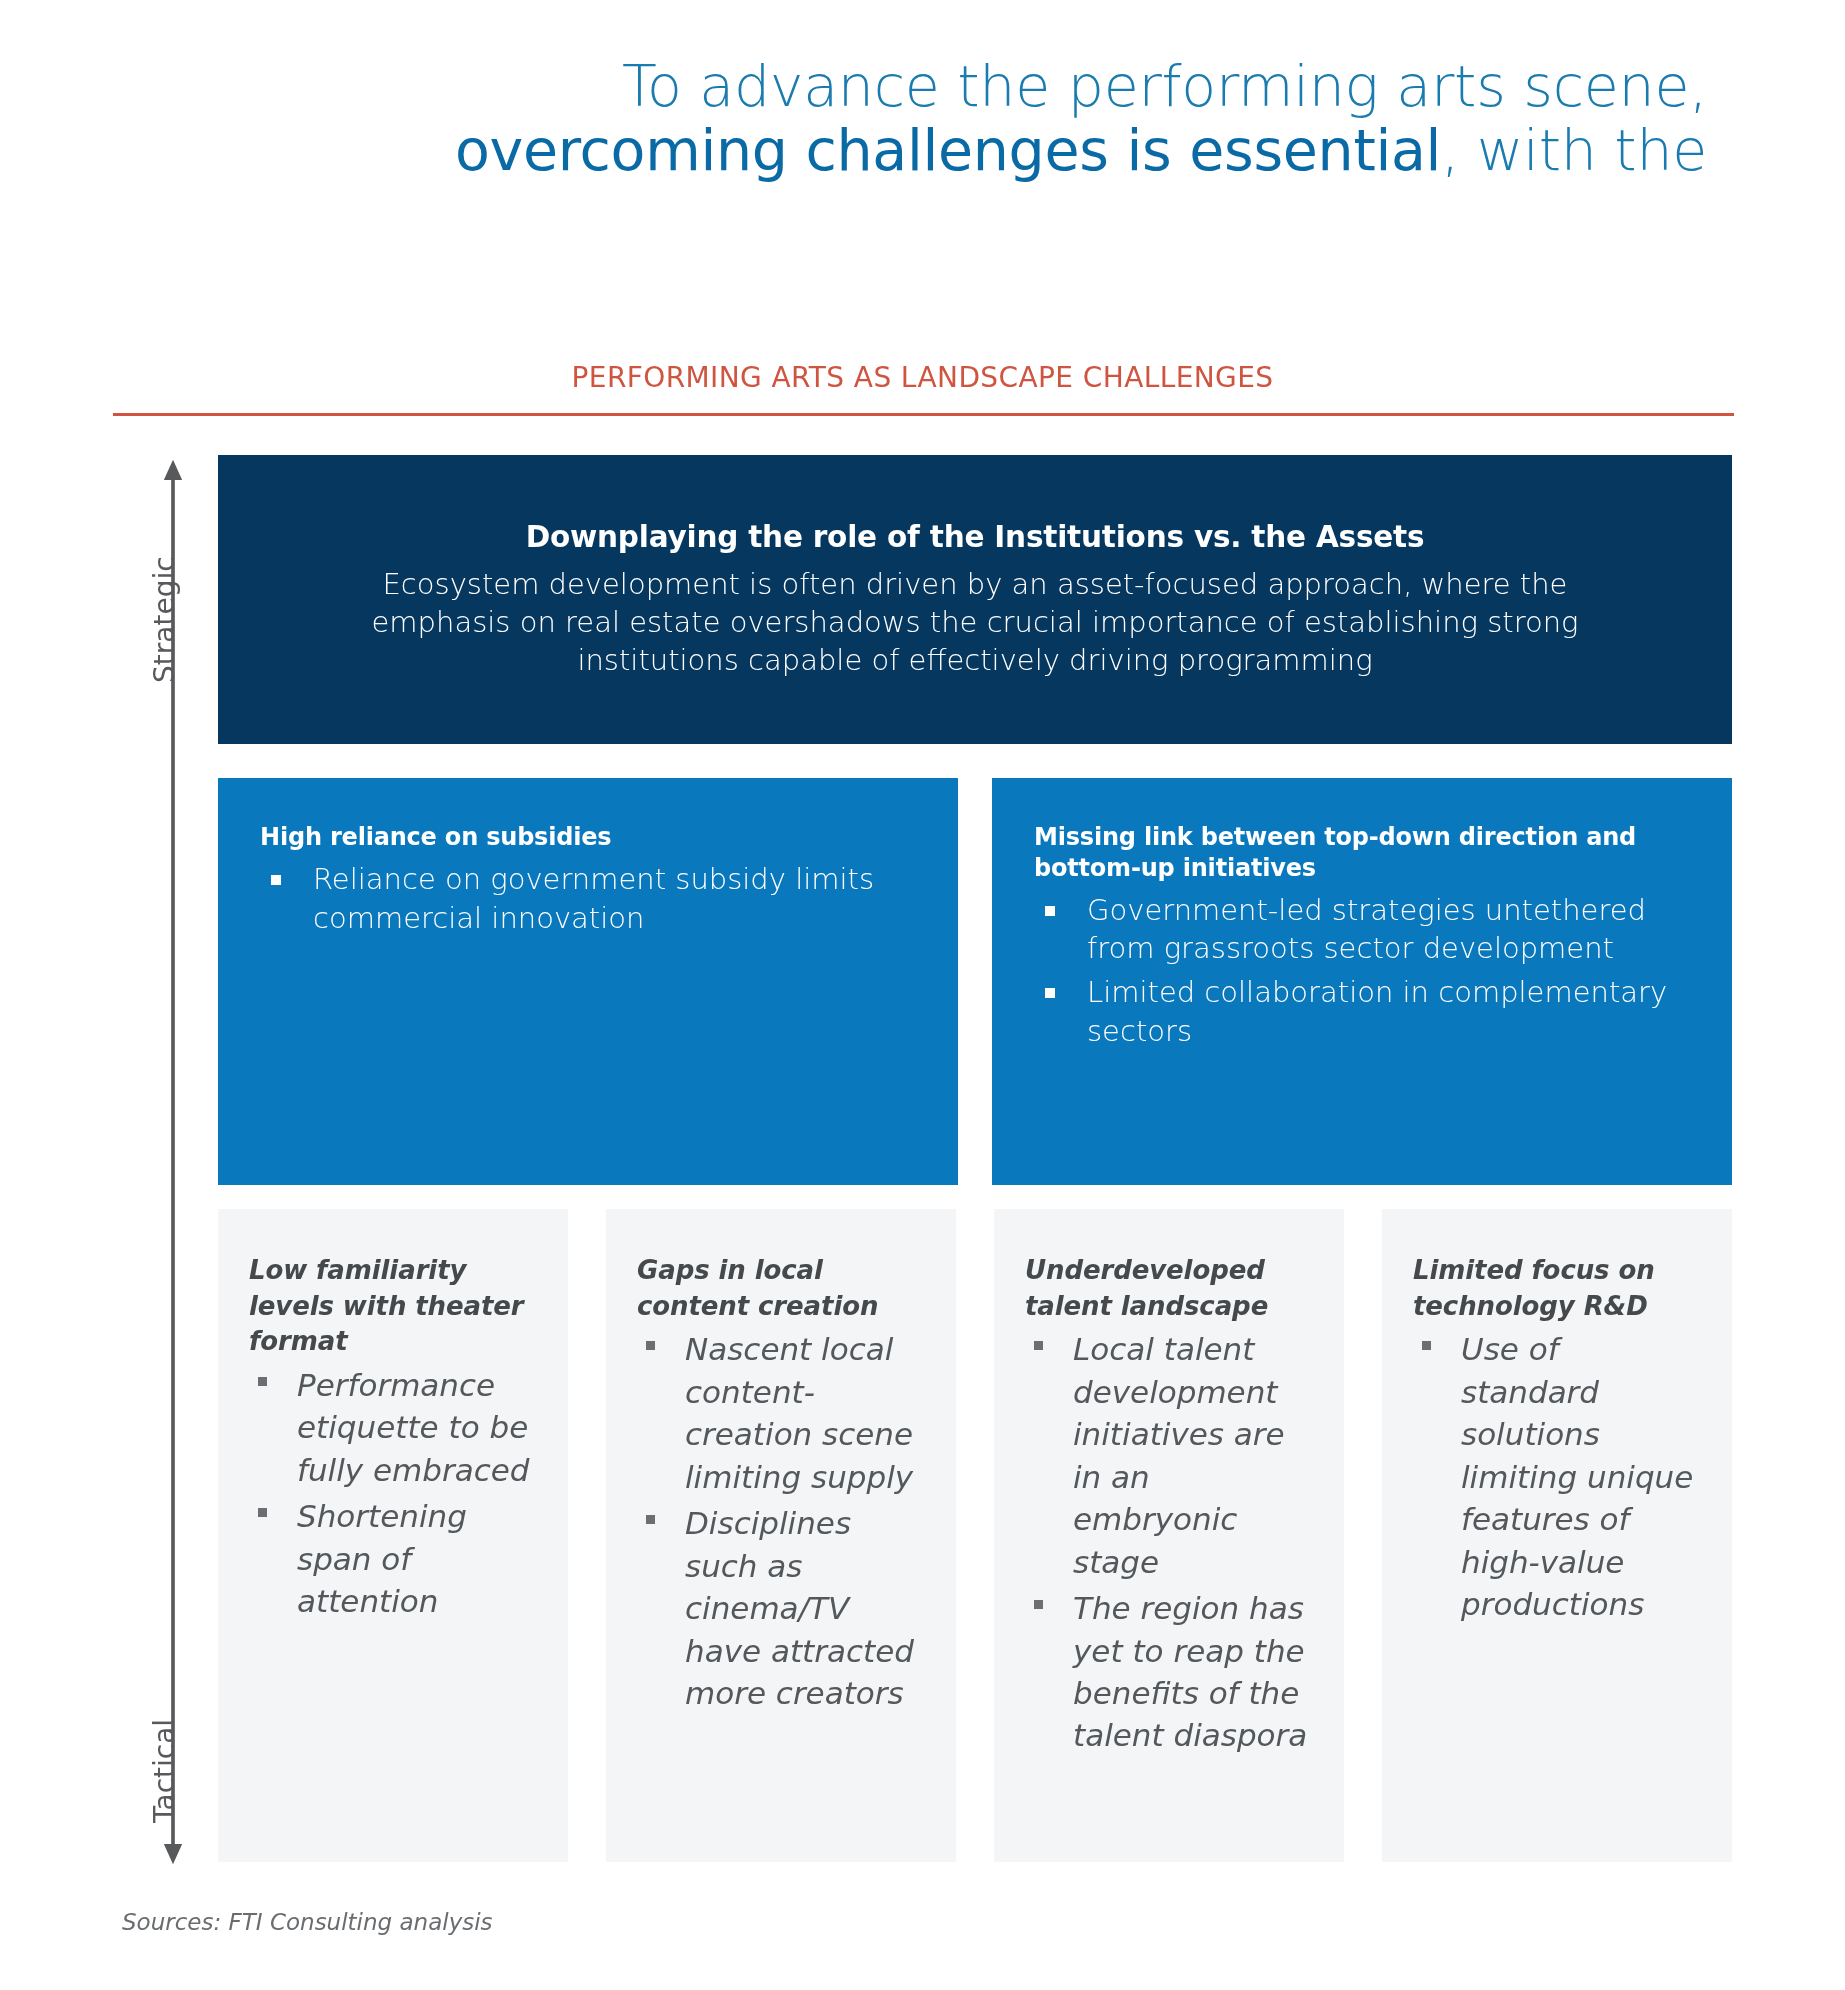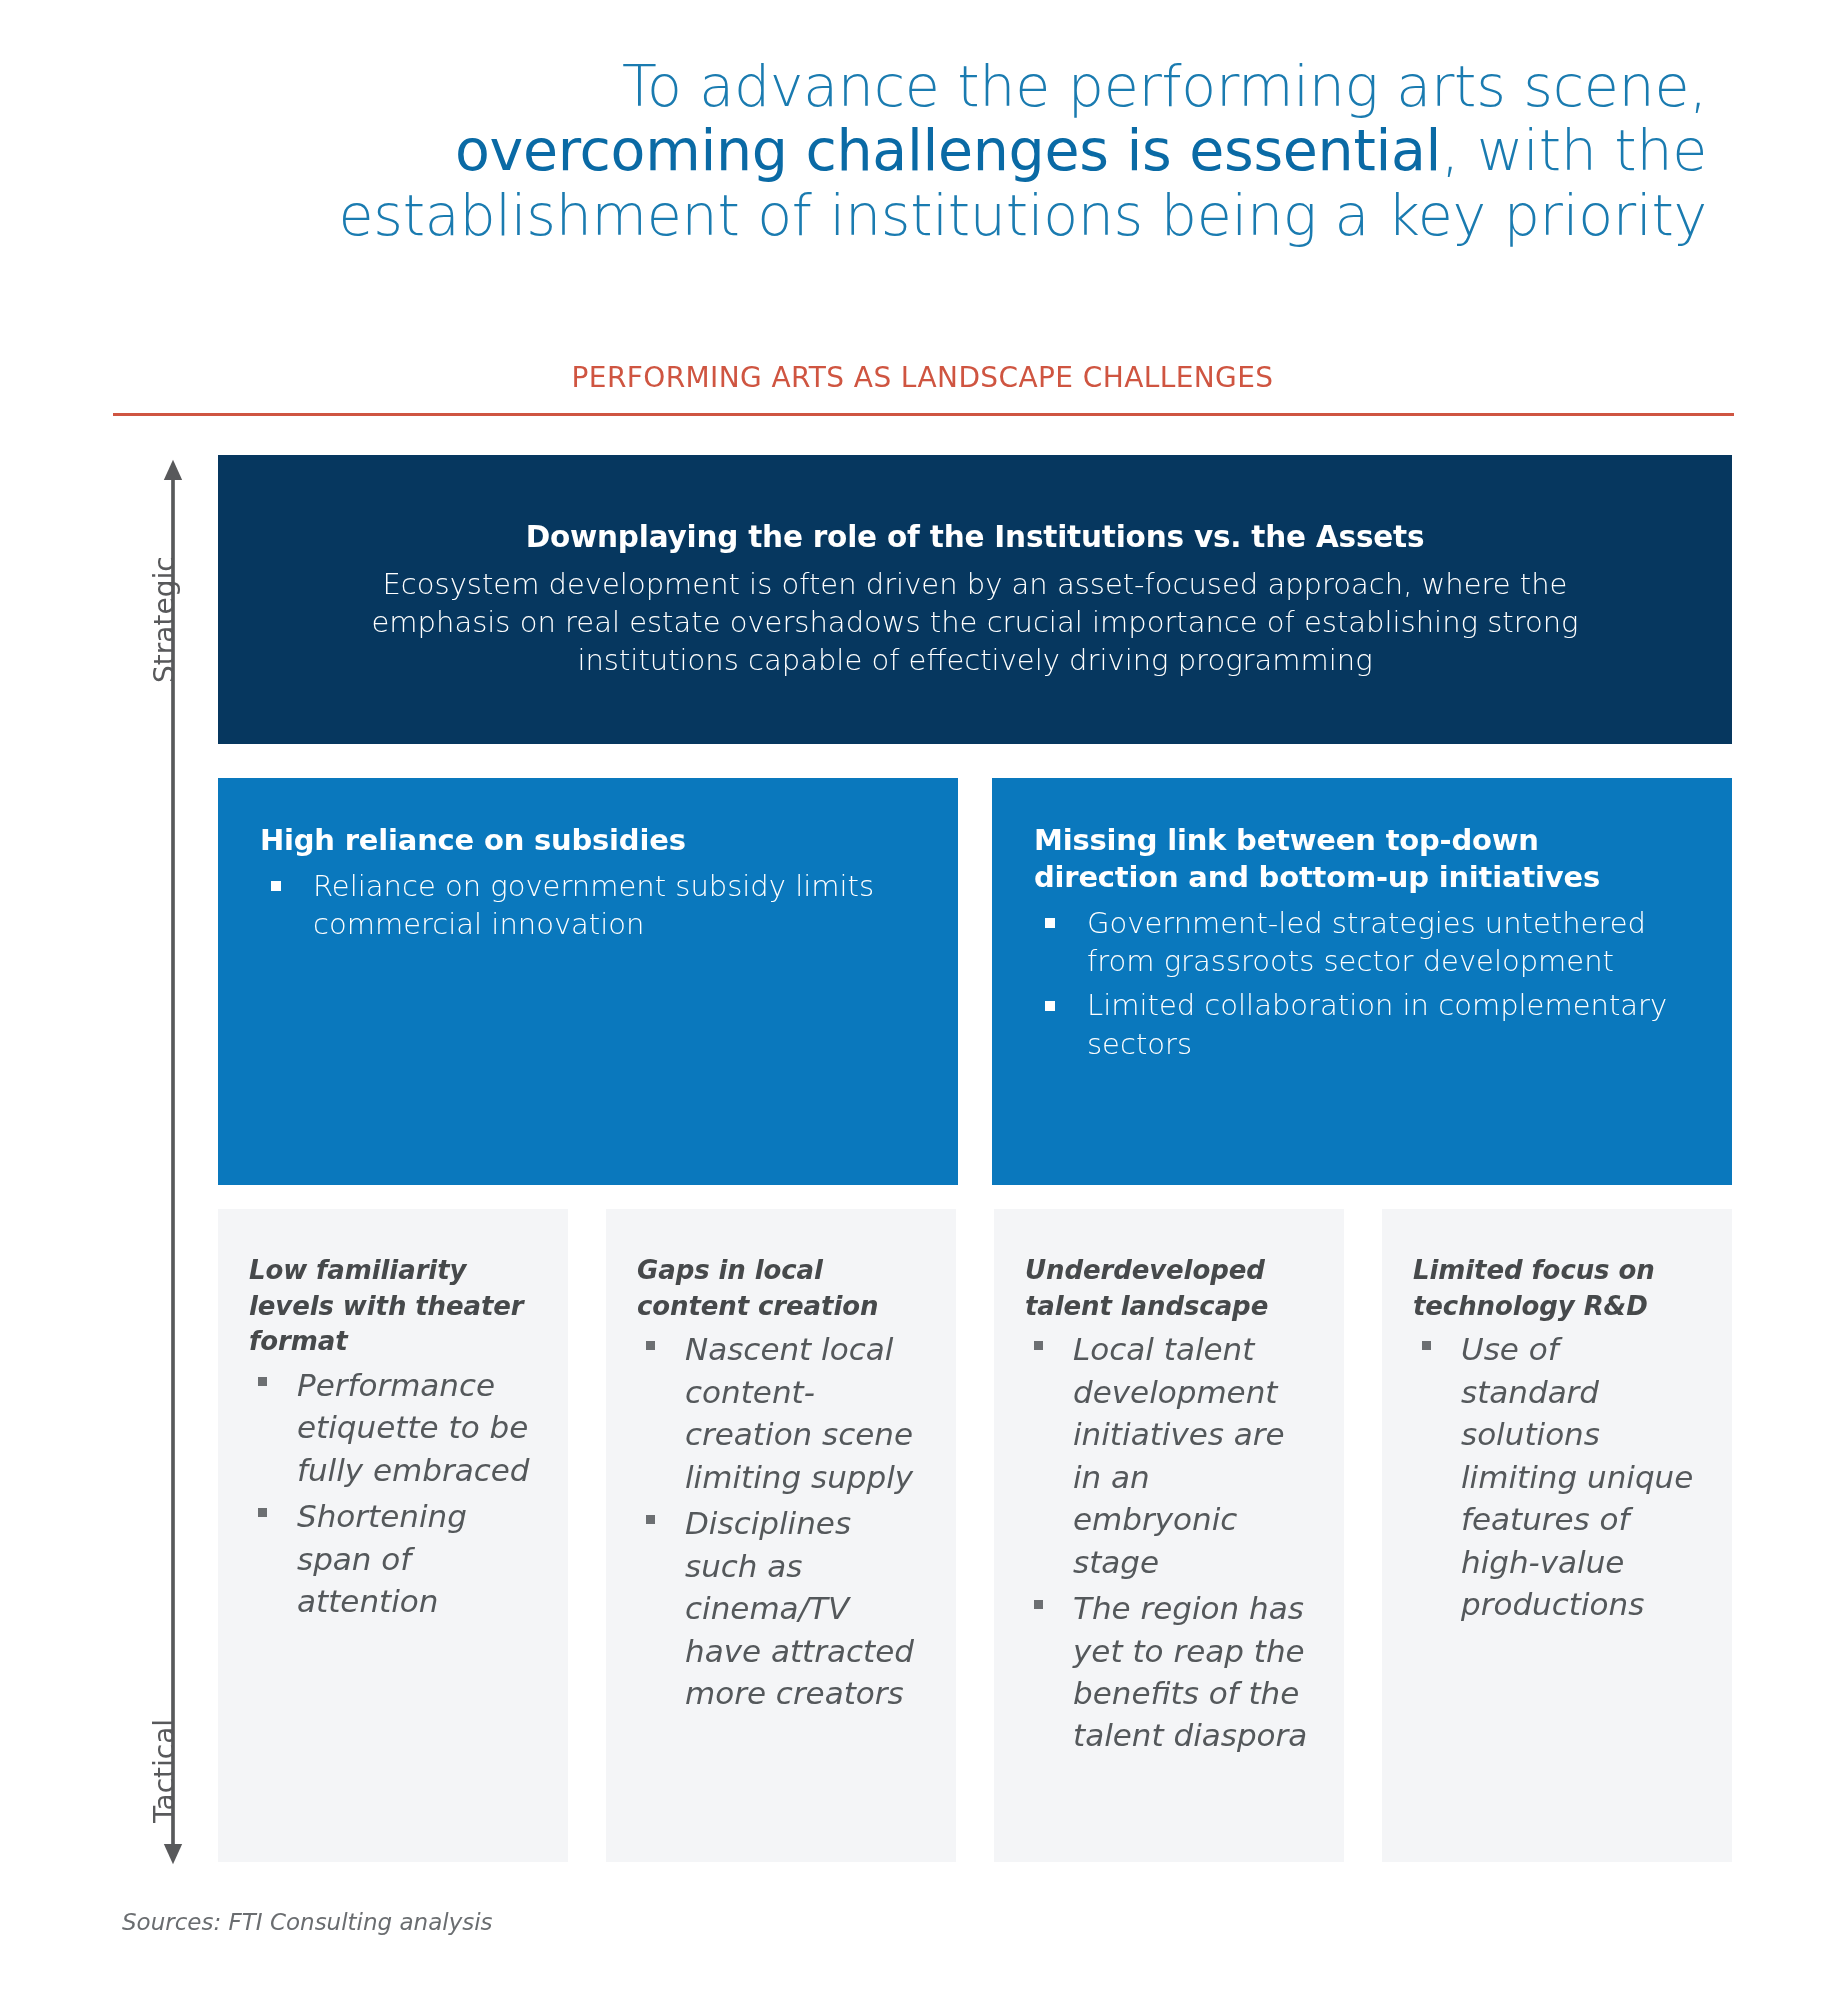--- a/index.html
+++ b/index.html
@@ -123,21 +123,21 @@
   }
   .mid-box {
     flex: 1;
     background: #0a78bd;
     box-sizing: border-box;
     padding: 44px 42px 28px 42px;
   }
   .mid-title {
     color: #ffffff;
     font-family: "DejaVu Sans", sans-serif;
-    font-size: 29px;
+    font-size: 24px;
     font-weight: 700;
     line-height: 1.28;
     margin-bottom: 7.4px;
     letter-spacing: -0.2px;
   }
   .bullets { list-style: none; margin: 0; padding: 0; }
   .bullets li {
     position: relative;
     padding-left: 53px;
     color: #ffffff;
@@ -208,21 +208,20 @@
     font-style: italic;
     font-weight: 300;
   }
 </style>
 </head>
 <body>
 
 <div class="title-block">
   <span>To advance the performing arts scene,</span><br>
   <span class="bold">overcoming challenges is essential</span><span>, with the</span><br>
-  <span>establishment of institutions being a key priority</span>
 </div>
 
 <div class="section-label">PERFORMING ARTS AS LANDSCAPE CHALLENGES</div>
 <div class="section-rule"></div>
 
 <div class="axis">
   <svg width="22" height="1414" viewBox="0 0 24 1532" aria-hidden="true">
     <line x1="12" y1="18" x2="12" y2="1514" stroke="#58595b" stroke-width="4"></line>
     <polygon points="12,0 22,22 2,22" fill="#58595b"></polygon>
     <polygon points="12,1532 22,1510 2,1510" fill="#58595b"></polygon>

